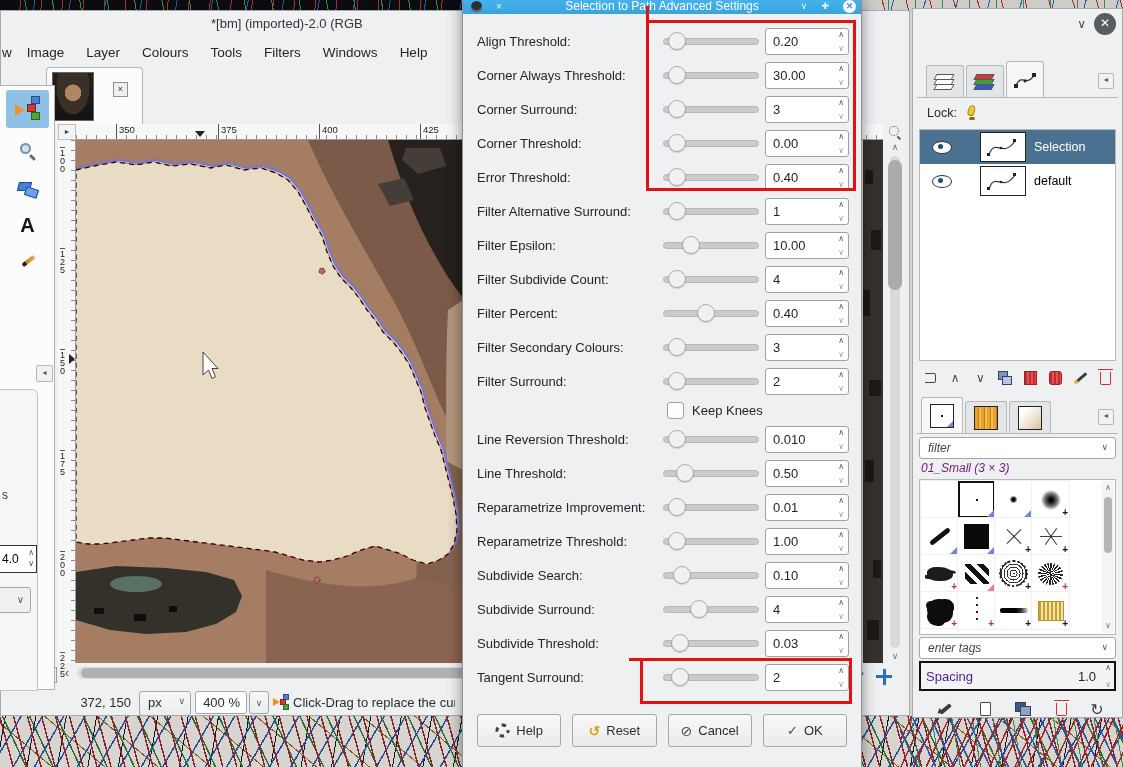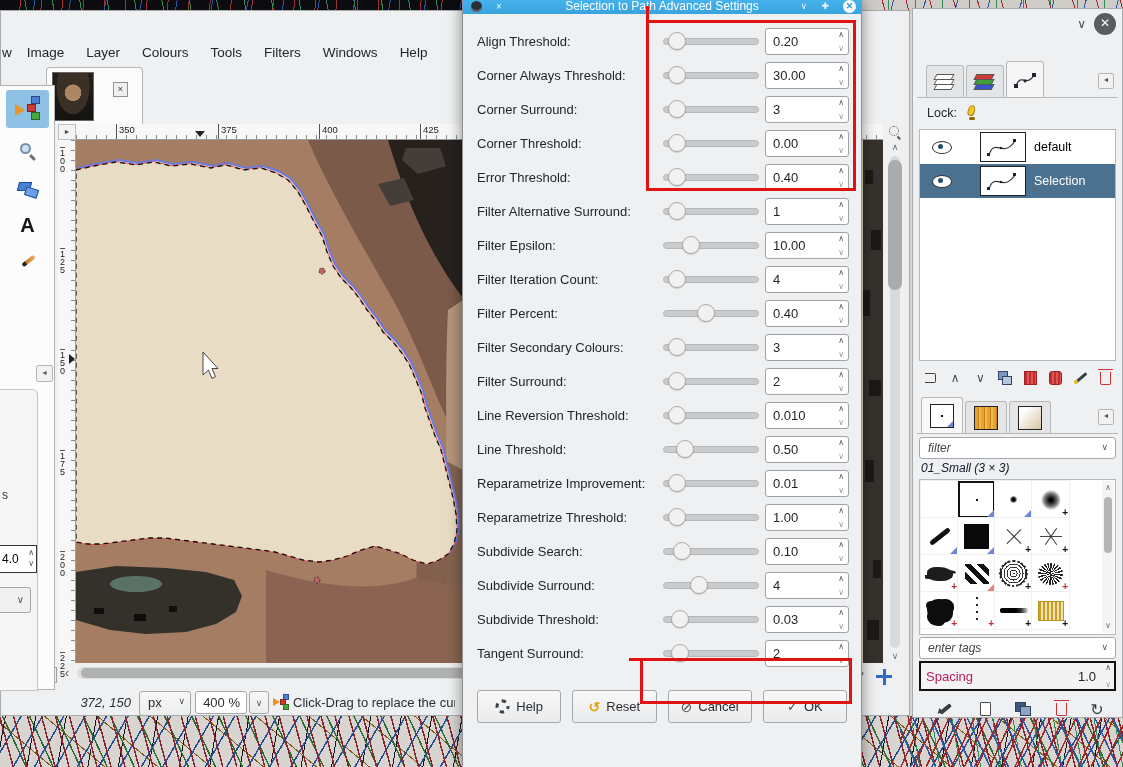--- a/index.html
+++ b/index.html
@@ -87,21 +87,21 @@
   #h-track{position:absolute;left:76px;top:656px;width:776px;height:12px;background:#dcdddd;border-radius:6px;}
   #h-thumb{position:absolute;left:4px;top:1px;width:766px;height:10px;background:#b0b1b3;border-radius:5px;}
   #h-thumb::after{content:"";position:absolute;right:8px;top:0;width:62px;height:10px;background:#8f9193;border-radius:5px;}
   #h-right-btn{position:absolute;left:854px;top:654px;width:14px;height:18px;color:#555;font-size:12px;line-height:17px;text-align:center;}
   #nav-cross{position:absolute;left:872px;top:654px;width:24px;height:24px;}
   #nav-cross .b1,#nav-cross .b2{position:absolute;background:#2d6cc0;}
   #nav-cross .b1{left:3px;top:10px;width:16px;height:3px;}
   #nav-cross .b2{left:9.5px;top:3.5px;width:3px;height:16px;}
 
   #statusbar{position:absolute;left:0;top:678px;width:910px;height:28px;font-size:13px;color:#2b2e31;}
-  #status-pos{position:absolute;left:48px;top:6px;width:82px;text-align:right;font-style:italic;}
+  #status-pos{position:absolute;left:48px;top:6px;width:82px;text-align:right;}
   #unit-btn{position:absolute;left:138px;top:2px;width:50px;height:23px;border:1px solid #a5a8ab;border-radius:3px;
      background:linear-gradient(#f8f8f9,#ebecec);}
   #unit-btn .lbl{position:absolute;left:8px;top:3px;}
   #unit-btn .chev{position:absolute;right:5px;top:4px;font-size:9px;color:#555;}
   #zoom-entry{position:absolute;left:194px;top:2px;width:52px;height:23px;border:1px solid #a5a8ab;border-radius:3px;
      background:#fff;box-sizing:border-box;}
   #zoom-entry .lbl{position:absolute;right:6px;top:3px;}
   #zoom-chev{position:absolute;left:248px;top:2px;width:20px;height:23px;border:1px solid #a5a8ab;border-radius:3px;
      background:linear-gradient(#f8f8f9,#ebecec);color:#555;font-size:9px;text-align:center;line-height:22px;box-sizing:border-box;}
   #status-msg{position:absolute;left:292px;top:6px;width:162px;overflow:hidden;white-space:nowrap;}
@@ -243,21 +243,21 @@
      border-left:6px solid transparent;border-bottom:6px solid #7286d8;}
   .bthumb.pattern{background:repeating-linear-gradient(90deg,#e8a32c 0 3px,#c57f1a 3px 4px,#f2bc52 4px 6px);}
   .bthumb.gradient{background:linear-gradient(135deg,#fff 20%,#d8c4a4);}
   #brush-tab-line{position:absolute;left:4px;right:4px;top:424px;height:1px;background:#b6b8ba;}
   .combo{position:absolute;left:6px;width:197px;height:22px;background:#fff;border:1px solid #a5a8ab;
      border-radius:3px;box-sizing:border-box;font-size:12px;color:#44474a;}
   .combo .ph{position:absolute;left:8px;top:3px;font-style:italic;}
   .combo .chev{position:absolute;right:7px;top:4px;font-size:9px;color:#555;font-style:normal;}
   #filter-combo{top:428px;}
   #tags-combo{top:628px;}
-  #brush-group-label{position:absolute;left:8px;top:452px;font-size:12px;font-style:italic;color:#0f172a;}
+  #brush-group-label{position:absolute;left:8px;top:452px;font-size:12px;font-style:italic;color:#701a75;}
   #brush-wrap{position:absolute;left:6px;top:470px;width:197px;height:156px;background:#fff;
      border:1px solid #b6b8ba;box-sizing:border-box;overflow:hidden;}
   #brush-grid{position:absolute;left:1px;top:1px;width:150px;display:grid;
      grid-template-columns:repeat(4,37px);grid-auto-rows:37px;}
   .bcell{position:relative;display:flex;align-items:center;justify-content:center;outline:1px solid #f0f0f0;background:#fff;}
   .bcell.selected{outline:2px solid #111;outline-offset:-2px;}
   #brush-scroll{position:absolute;right:1px;top:1px;width:12px;height:152px;background:#f4f4f4;}
   #brush-scroll .thumb{position:absolute;left:2px;top:16px;width:8px;height:56px;background:#b5b5b5;border-radius:4px;}
   .mk{position:absolute;right:1px;bottom:0;font-size:10px;line-height:10px;font-weight:bold;}
   .m-plus-black{color:#111;} .m-plus-red{color:#c03030;}
@@ -284,21 +284,21 @@
   .g-splat{width:26px;height:24px;background:#0d0d0d;border-radius:45% 55% 40% 60%;
      box-shadow:-4px 7px 0 -4px #0d0d0d,6px -5px 0 -5px #0d0d0d,-7px -4px 0 -6px #0d0d0d;}
   .g-dotted-line{width:2px;height:28px;background:repeating-linear-gradient(180deg,#222 0 2px,transparent 2px 7px);}
   .g-stroke{width:28px;height:5px;border-radius:2px;background:linear-gradient(90deg,#000 0 55%,#333 75%,rgba(0,0,0,.15) 100%);}
   .g-confetti{width:26px;height:20px;border:1px solid #b89420;box-sizing:border-box;background:
      repeating-linear-gradient(90deg,#caa028 0 2px,#f0e3b2 2px 4px),
      repeating-linear-gradient(0deg,rgba(160,120,20,.6) 0 2px,transparent 2px 4px);}
 
   #spacing-box{position:absolute;left:6px;top:652px;width:197px;height:30px;border:2px solid #111;
      background:#f3f3f4;box-sizing:border-box;}
-  #spacing-box .lbl{position:absolute;left:5px;top:6px;font-size:13px;color:#be185d;}
+  #spacing-box .lbl{position:absolute;left:5px;top:6px;font-size:13px;color:#4c1d95;}
   #spacing-box .val{position:absolute;right:18px;top:6px;font-size:13px;color:#232629;}
   #spacing-box .up{position:absolute;right:3px;top:0px;font-size:8px;color:#555;}
   #spacing-box .dn{position:absolute;right:3px;bottom:0px;font-size:8px;color:#999;}
   .dock-ic{position:absolute;top:690px;width:20px;height:20px;display:flex;align-items:center;justify-content:center;color:#3a3d40;}
   .pencil{position:relative;width:16px;height:16px;}
   .pencil::before{content:"";position:absolute;left:2px;top:6px;width:13px;height:4px;background:#3a3d40;
      transform:rotate(-40deg);border-radius:1px;}
   .pencil::after{content:"";position:absolute;left:0;bottom:2px;width:0;height:0;
      border-top:3px solid transparent;border-bottom:3px solid transparent;border-right:5px solid #3a3d40;transform:rotate(-40deg);}
   .newdoc{width:11px;height:14px;border:1.5px solid #4a4d50;border-radius:1px;box-sizing:border-box;background:#fff;}
@@ -310,20 +310,21 @@
 <body>
 
 <div id="stage">
 
   <div id="desk-top-left"></div>
   <div id="desk-top-right"></div>
   <div id="desk-bottom"></div>
   <div id="desk-corner"></div>
 
   <div id="gimp-win" class="tex">
+    <div id="win-title">*[bm] (imported)-2.0 (RGB</div>
     <div id="menubar">
         <span class="menu-item">w</span>
         <span class="menu-item">Image</span>
         <span class="menu-item">Layer</span>
         <span class="menu-item">Colours</span>
         <span class="menu-item">Tools</span>
         <span class="menu-item">Filters</span>
         <span class="menu-item">Windows</span>
         <span class="menu-item">Help</span>
       </div>
@@ -567,21 +568,21 @@
               <div class="track"></div>
               <div class="thumb" style="left: calc(22% - 2px);"></div>
             </div>
             <div class="spin">
               <span class="val">10.00</span>
               <span class="up">∧</span>
               <span class="dn">∨</span>
             </div>
           </div>
           <div class="drow">
-            <span class="dlabel">Filter Iteration Count:</span>
+            <span class="dlabel">Filter Subdivide Count:</span>
             <div class="slider">
               <div class="track"></div>
               <div class="thumb" style="left: calc(7% - 2px);"></div>
             </div>
             <div class="spin">
               <span class="val">4</span>
               <span class="up">∧</span>
               <span class="dn">∨</span>
             </div>
           </div>
@@ -613,20 +614,24 @@
             <span class="dlabel">Filter Surround:</span>
             <div class="slider">
               <div class="track"></div>
               <div class="thumb" style="left: calc(7% - 2px);"></div>
             </div>
             <div class="spin">
               <span class="val">2</span>
               <span class="up">∧</span>
               <span class="dn">∨</span>
             </div>
+          </div>
+          <div class="crow">
+            <span class="cbox"></span>
+            <span class="clabel">Keep Knees</span>
           </div>
           <div class="drow">
             <span class="dlabel">Line Reversion Threshold:</span>
             <div class="slider">
               <div class="track"></div>
               <div class="thumb" style="left: calc(7% - 2px);"></div>
             </div>
             <div class="spin">
               <span class="val">0.010</span>
               <span class="up">∧</span>
@@ -774,39 +779,39 @@
     </div>
     <div id="dock-tab-strip-line"></div>
     <div class="dock-menu-btn" style="right:8px;top:64px;">◄</div>
 
     <div id="lock-row">
       <span>Lock:</span>
       <span class="lock-ic"></span>
     </div>
 
     <div id="paths-list">
+        <div class="prow sel">
+          <span class="eye"></span>
+          <span class="pthumb"><svg width="44" height="28">
+              <path d="M8,22 C14,4 22,26 34,8" stroke="#333" fill="none" stroke-width="1.2"></path>
+              <rect x="6" y="20" width="3" height="3" fill="#222"></rect>
+              <rect x="32" y="6" width="3" height="3" fill="#222"></rect>
+              <circle cx="20" cy="15" r="1.2" fill="#222"></circle>
+            </svg></span>
+          <span class="pname">Selection</span>
+        </div>
         <div class="prow">
           <span class="eye"></span>
           <span class="pthumb"><svg width="44" height="28">
               <path d="M8,22 C14,4 22,26 34,8" stroke="#333" fill="none" stroke-width="1.2"></path>
               <rect x="6" y="20" width="3" height="3" fill="#222"></rect>
               <rect x="32" y="6" width="3" height="3" fill="#222"></rect>
               <circle cx="20" cy="15" r="1.2" fill="#222"></circle>
             </svg></span>
           <span class="pname">default</span>
-        </div>
-        <div class="prow sel">
-          <span class="eye"></span>
-          <span class="pthumb"><svg width="44" height="28">
-              <path d="M8,22 C14,4 22,26 34,8" stroke="#333" fill="none" stroke-width="1.2"></path>
-              <rect x="6" y="20" width="3" height="3" fill="#222"></rect>
-              <rect x="32" y="6" width="3" height="3" fill="#222"></rect>
-              <circle cx="20" cy="15" r="1.2" fill="#222"></circle>
-            </svg></span>
-          <span class="pname">Selection</span>
         </div>
       </div>
 
     <div id="path-btns">
         <span class="pib">
           <span style="display:inline-block;width:11px;height:10px;border:1.5px solid #444;border-left:none;border-radius:0 2px 2px 0;box-sizing:border-box;"></span>
         </span>
         <span class="pib">∧</span>
         <span class="pib">∨</span>
         <span class="pib">

